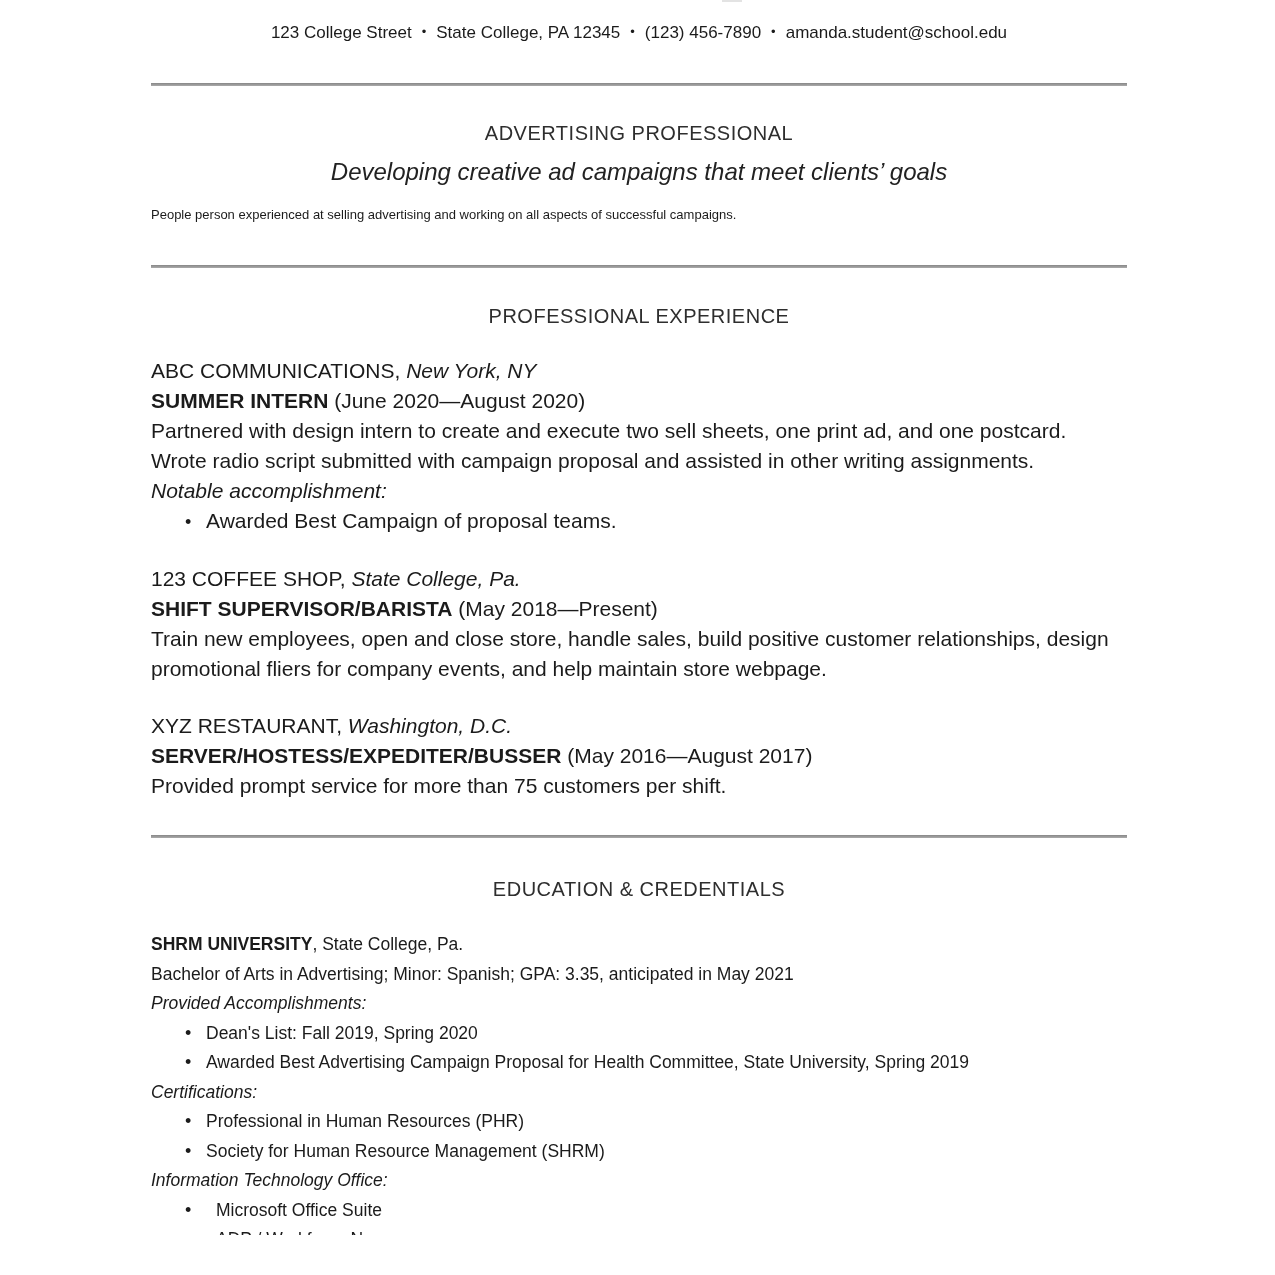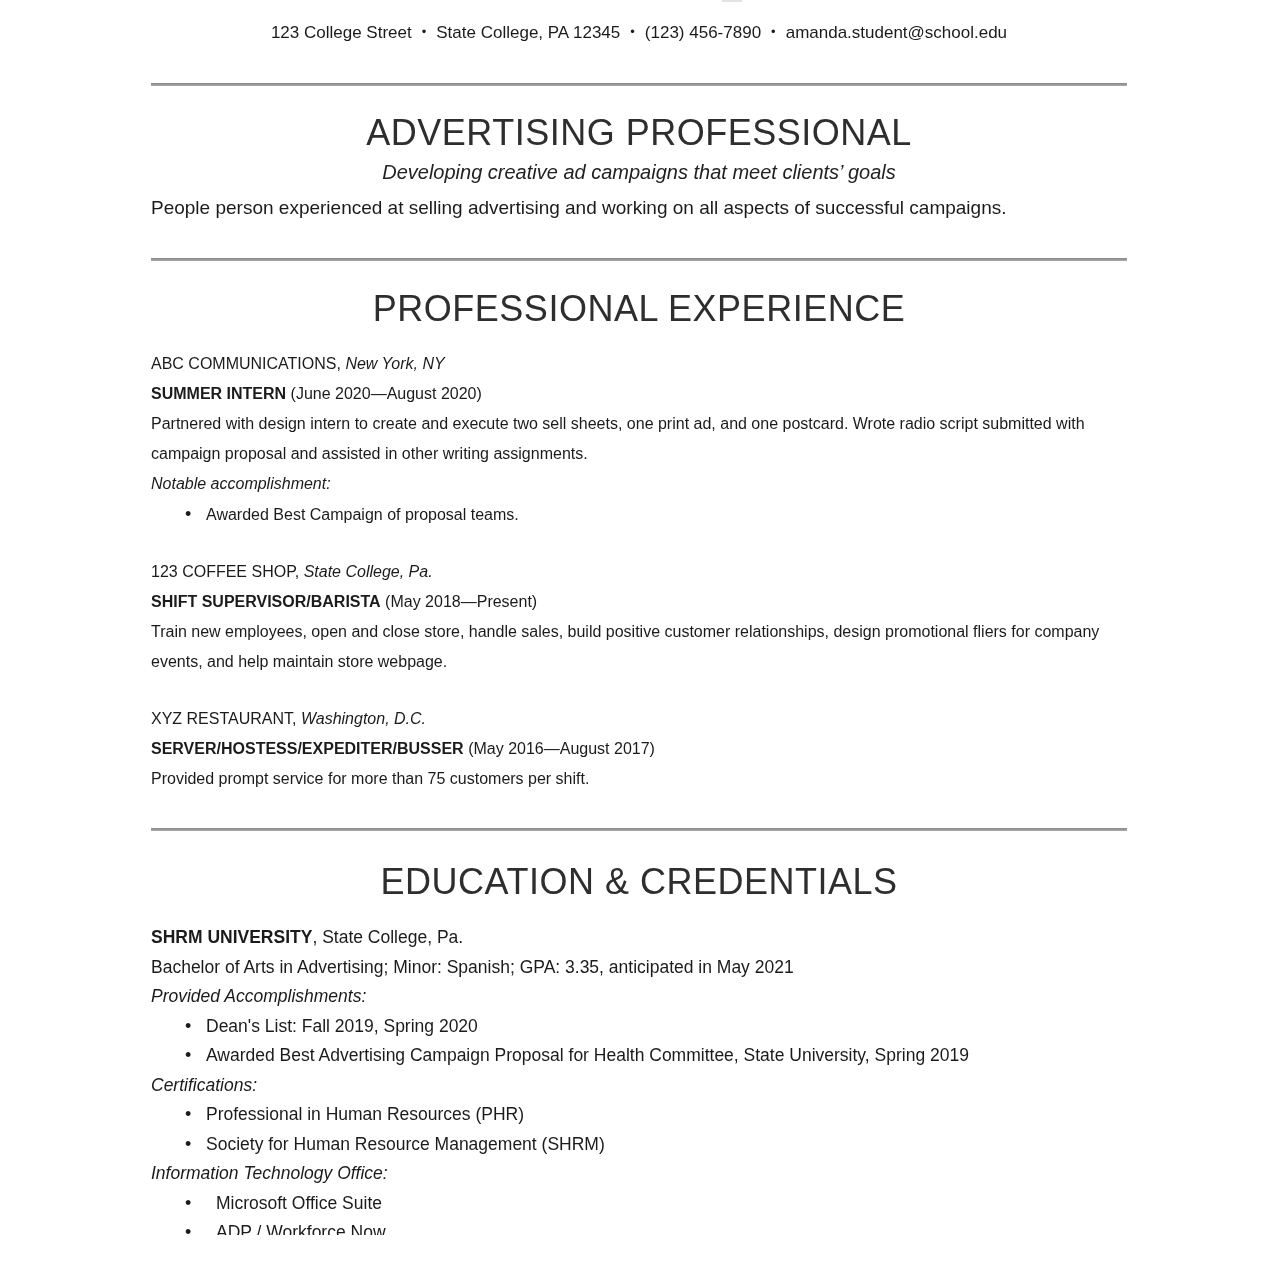--- a/index.html
+++ b/index.html
@@ -38,48 +38,48 @@
 
   .rule {
     height: 3px;
     background: linear-gradient(#878787, #ababab);
     margin-top: 39px;
   }
   .rule.r2 { margin-top: 35px; }
   .rule.r3 { margin-top: 34px; }
 
   .sec-heading {
-    font-size: 36px;
+    font-size: 20px;
     line-height: 34px;
     font-weight: 400;
     letter-spacing: 0.5px;
     text-align: center;
     color: #2e2e2e;
     margin-top: 31px;
   }
   .sec-heading.summary-title { margin-top: 30px; }
   .sec-heading.edu-title { margin-top: 34px; }
 
   .tagline {
     text-align: center;
     font-style: italic;
-    font-size: 20px;
+    font-size: 24px;
     line-height: 24px;
     margin-top: 10px;
     color: #222222;
   }
 
   .summary-desc {
-    font-size: 19px;
+    font-size: 13px;
     line-height: 31px;
-    margin-top: 8px;
+    margin-top: 15px;
   }
 
   .job {
-    font-size: 16px;
+    font-size: 21px;
     line-height: 30px;
   }
   .job.first { margin-top: 23px; }
   .job + .job { margin-top: 27px; }
 
   .edu-body {
     font-size: 17.5px;
     line-height: 29.5px;
     margin-top: 24px;
   }

